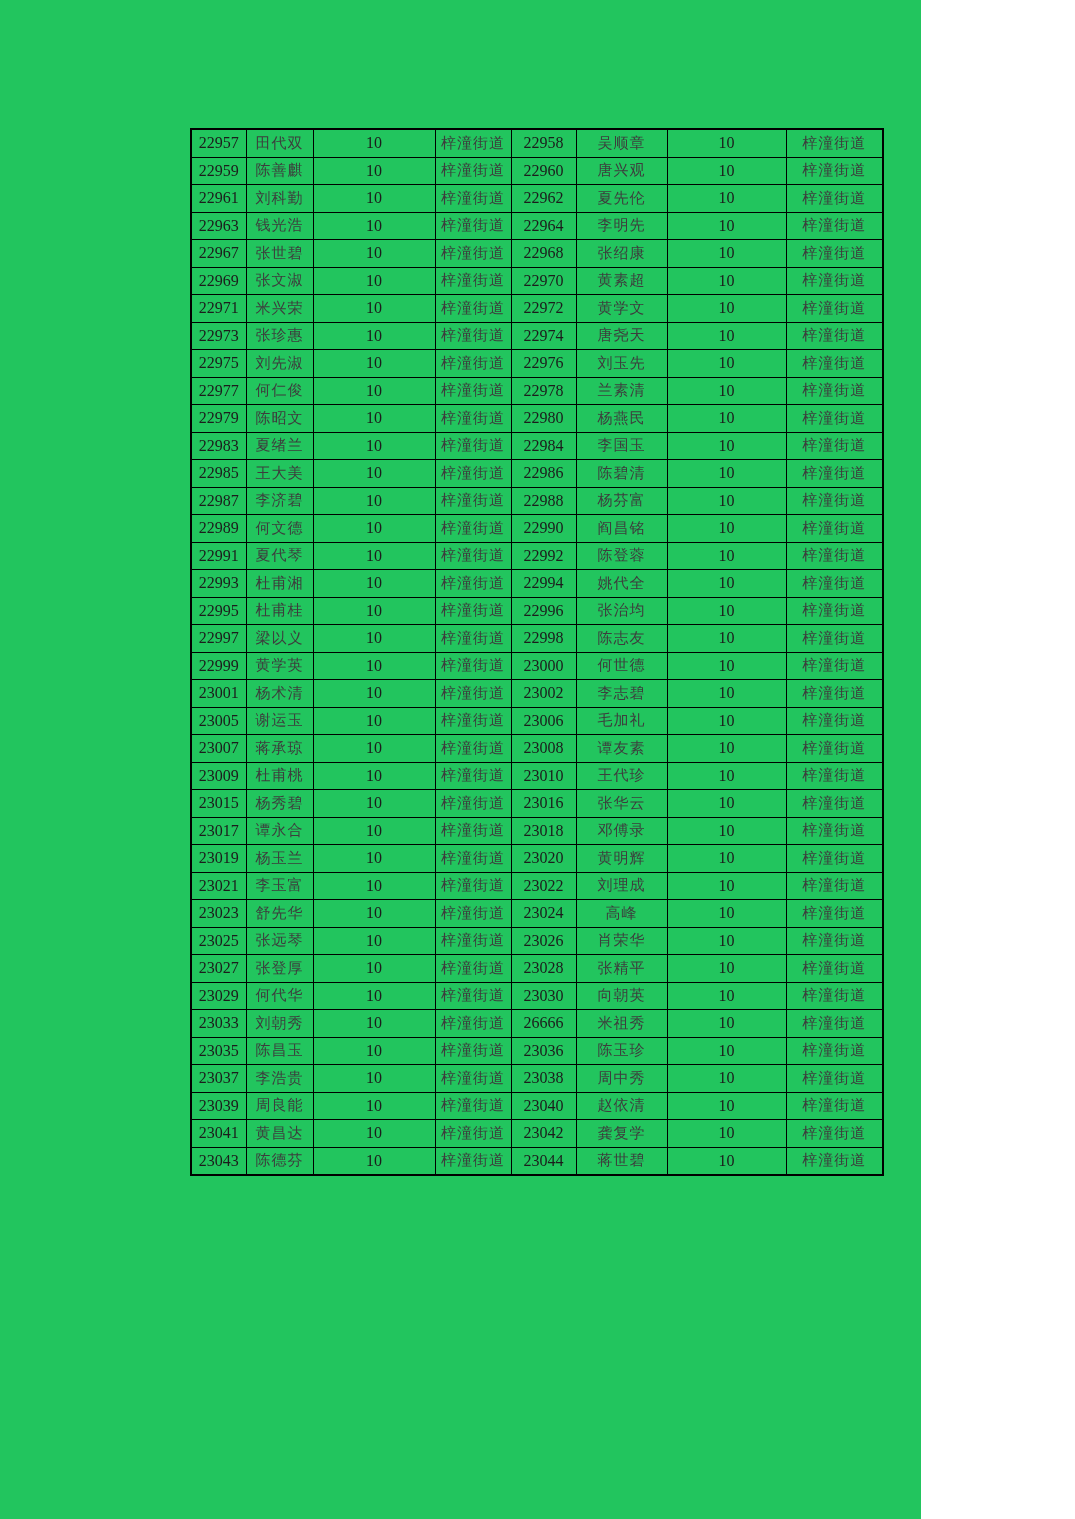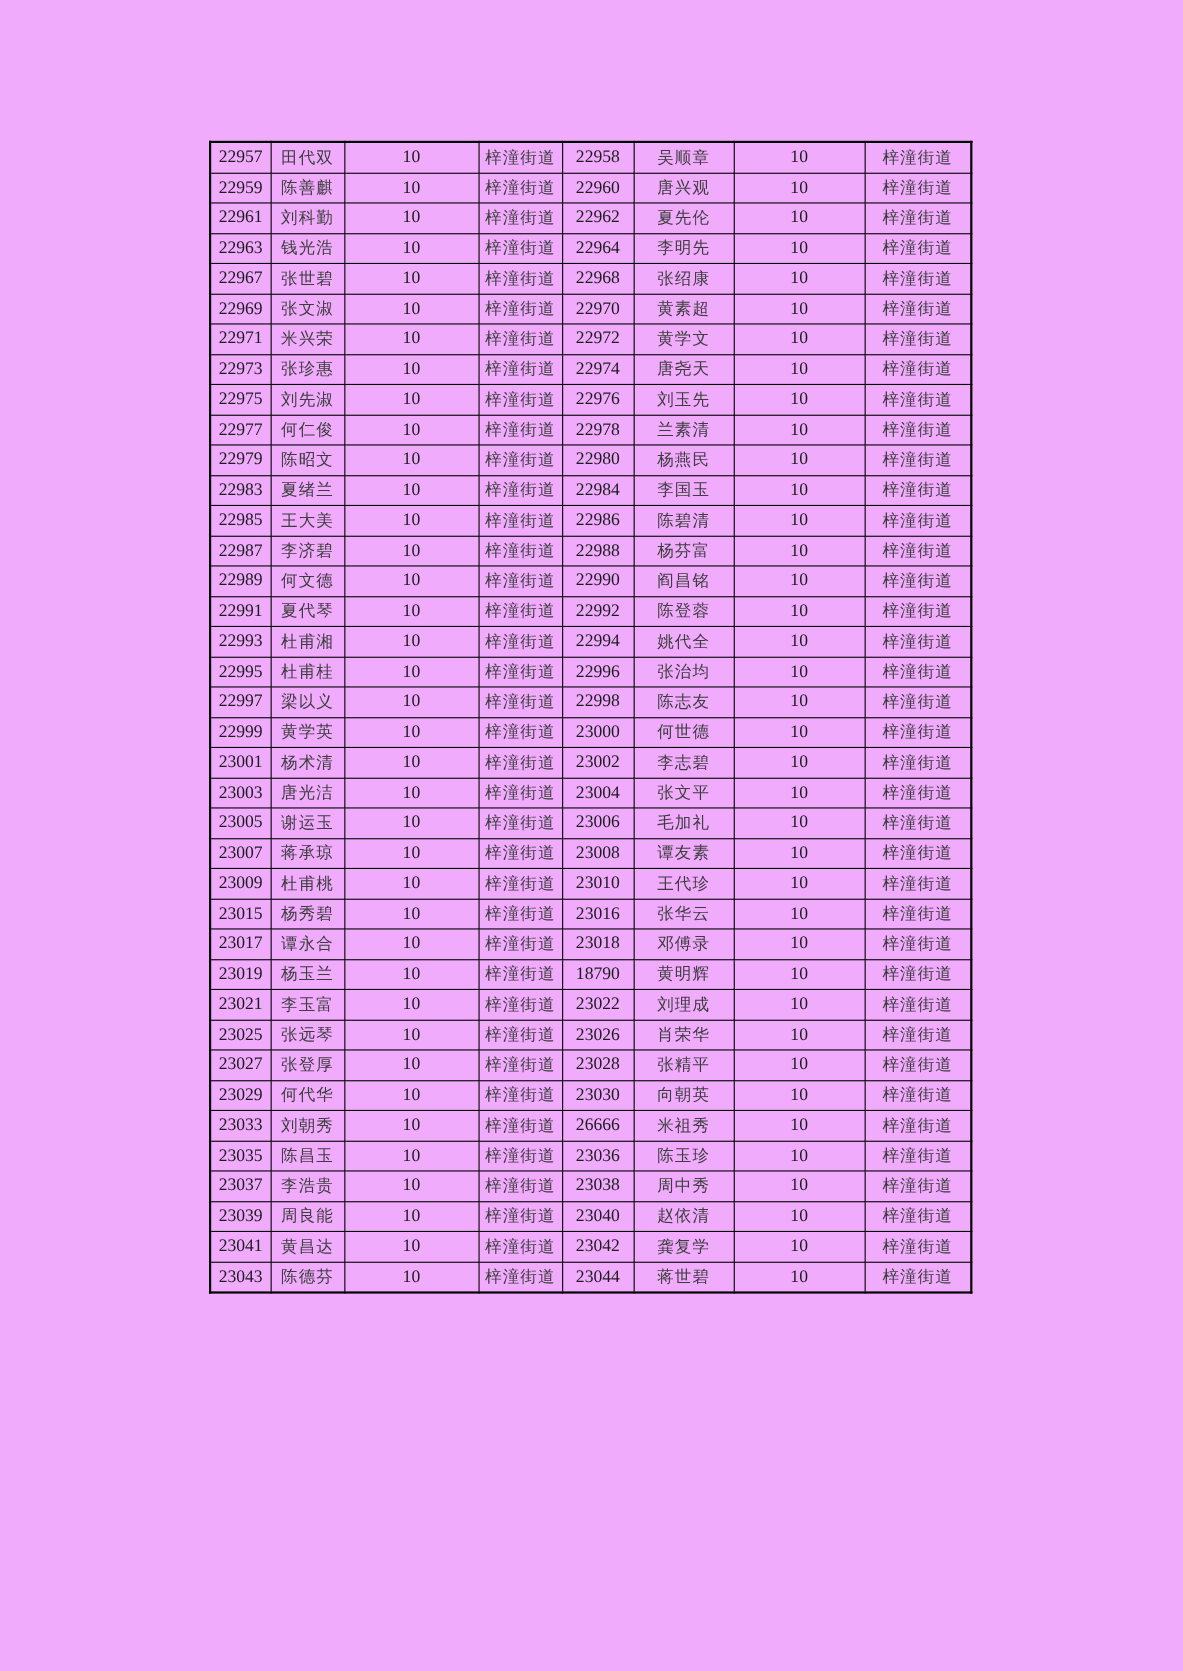--- a/index.html
+++ b/index.html
@@ -9,23 +9,23 @@
   }
   body {
     width: 1075px;
     height: 1519px;
     position: relative;
     font-family: "Liberation Serif", serif;
   }
   .page {
     position: absolute;
     left: 0; top: 0;
-    width: 1075px;
+    width: 921px;
     height: 1519px;
-    background: #f0abfc;
+    background: #22c55e;
   }
   table.roster {
     position: absolute;
     left: 190px;
     top: 128px;
     width: 692px;
     border-collapse: collapse;
     table-layout: fixed;
     border: 2px solid #000000;
   }
@@ -270,30 +270,20 @@
           <td class="id">23001</td>
           <td class="name">杨术清</td>
           <td class="score">10</td>
           <td class="street">梓潼街道</td>
           <td class="id">23002</td>
           <td class="name">李志碧</td>
           <td class="score">10</td>
           <td class="street">梓潼街道</td>
         </tr>
         <tr>
-          <td class="id">23003</td>
-          <td class="name">唐光洁</td>
-          <td class="score">10</td>
-          <td class="street">梓潼街道</td>
-          <td class="id">23004</td>
-          <td class="name">张文平</td>
-          <td class="score">10</td>
-          <td class="street">梓潼街道</td>
-        </tr>
-        <tr>
           <td class="id">23005</td>
           <td class="name">谢运玉</td>
           <td class="score">10</td>
           <td class="street">梓潼街道</td>
           <td class="id">23006</td>
           <td class="name">毛加礼</td>
           <td class="score">10</td>
           <td class="street">梓潼街道</td>
         </tr>
         <tr>
@@ -334,32 +324,42 @@
           <td class="id">23018</td>
           <td class="name">邓傅录</td>
           <td class="score">10</td>
           <td class="street">梓潼街道</td>
         </tr>
         <tr>
           <td class="id">23019</td>
           <td class="name">杨玉兰</td>
           <td class="score">10</td>
           <td class="street">梓潼街道</td>
-          <td class="id">18790</td>
+          <td class="id">23020</td>
           <td class="name">黄明辉</td>
           <td class="score">10</td>
           <td class="street">梓潼街道</td>
         </tr>
         <tr>
           <td class="id">23021</td>
           <td class="name">李玉富</td>
           <td class="score">10</td>
           <td class="street">梓潼街道</td>
           <td class="id">23022</td>
           <td class="name">刘理成</td>
+          <td class="score">10</td>
+          <td class="street">梓潼街道</td>
+        </tr>
+        <tr>
+          <td class="id">23023</td>
+          <td class="name">舒先华</td>
+          <td class="score">10</td>
+          <td class="street">梓潼街道</td>
+          <td class="id">23024</td>
+          <td class="name">高峰</td>
           <td class="score">10</td>
           <td class="street">梓潼街道</td>
         </tr>
         <tr>
           <td class="id">23025</td>
           <td class="name">张远琴</td>
           <td class="score">10</td>
           <td class="street">梓潼街道</td>
           <td class="id">23026</td>
           <td class="name">肖荣华</td>

